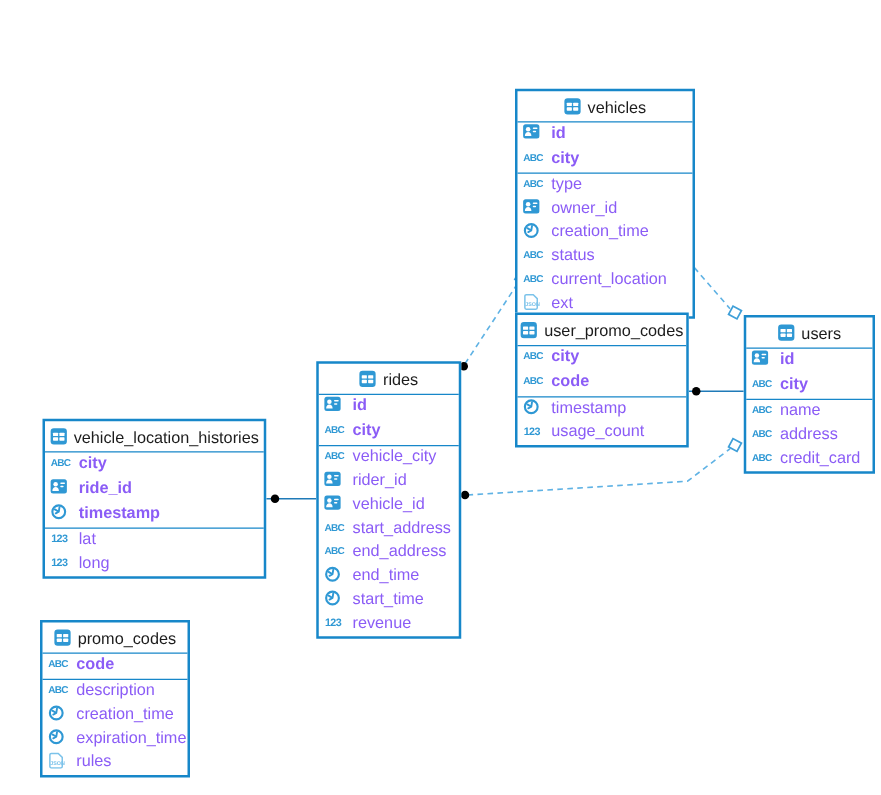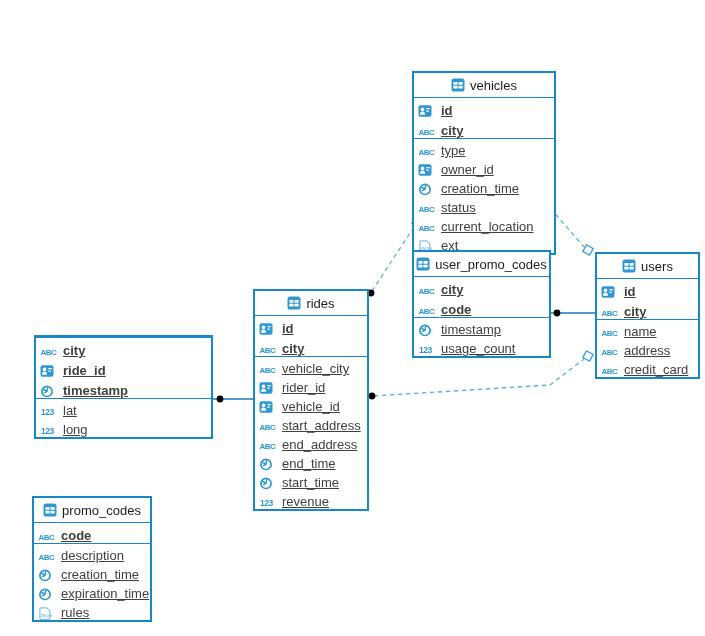--- a/index.html
+++ b/index.html
@@ -3,21 +3,21 @@
 <meta charset="utf-8">
 <style>
   html,body{margin:0;padding:0;background:#ffffff;}
   #canvas{position:relative;width:705px;height:636px;background:#ffffff;overflow:hidden;
           font-family:"Liberation Sans",sans-serif;}
   #relations{position:absolute;left:0;top:0;width:705px;height:636px;pointer-events:none;}
   .entity{position:absolute;background:#ffffff;border:2px solid #1787c9;box-sizing:border-box;}
   .entity-header{height:24px;display:flex;align-items:center;justify-content:center;gap:5px;
                  font-size:13px;color:#1c1c1c;white-space:nowrap;overflow:hidden;}
   .section{border-top:1.5px solid #1787c9;}
-  .row{height:19px;display:flex;align-items:flex-end;padding-left:4px;font-size:13px;color:#404040;text-decoration:underline;}
+  .row{height:19px;display:flex;align-items:flex-start;padding-left:4px;font-size:13px;color:#8b5cf6;}
   .section-keys .row{height:20px;}
   .section-keys .col-name{font-weight:700;}
   .type-icon{width:20px;flex:none;display:inline-flex;align-items:center;justify-content:flex-start;}
   .table-icon{width:14px;height:14px;flex:none;display:inline-flex;align-items:center;}
   .col-name{margin-left:3px;white-space:nowrap;}
   svg{display:block;}
 </style>
 </head>
 <body>
 
@@ -348,20 +348,32 @@
     <span class="type-icon">
             <svg width="20" height="14" viewBox="0 0 20 14">
               <text x="1" y="10.8" font-family="Liberation Sans,sans-serif" font-size="8.6" font-weight="bold" fill="#2f98d4" letter-spacing="-0.5">123</text>
             </svg>
           </span>
     <span class="col-name">revenue</span>
   </div>
       </div>
   </div>
     <div class="entity" style="left: 34px; top: 335px; width: 179px;">
+    <div class="entity-header">
+      <span class="table-icon">
+          <svg width="14" height="14" viewBox="0 0 14 14">
+            <rect x="0.5" y="0.5" width="13" height="13" rx="2.6" fill="#2f98d4"></rect>
+            <rect x="2.4" y="4.1" width="4.1" height="2.7" rx="0.5" fill="#fff"></rect>
+            <rect x="7.5" y="4.1" width="4.1" height="2.7" rx="0.5" fill="#fff"></rect>
+            <rect x="2.4" y="7.8" width="4.1" height="2.7" rx="0.5" fill="#fff"></rect>
+            <rect x="7.5" y="7.8" width="4.1" height="2.7" rx="0.5" fill="#fff"></rect>
+          </svg>
+        </span>
+      <span class="entity-title">vehicle_location_histories</span>
+    </div>
     <div class="section section-keys">
         <div class="row">
     <span class="type-icon">
             <svg width="20" height="14" viewBox="0 0 20 14">
               <text x="0.5" y="10.6" font-family="Liberation Sans,sans-serif" font-size="8" font-weight="bold" fill="#2f98d4" letter-spacing="-0.5">ABC</text>
             </svg>
           </span>
     <span class="col-name">city</span>
   </div>
         <div class="row">

